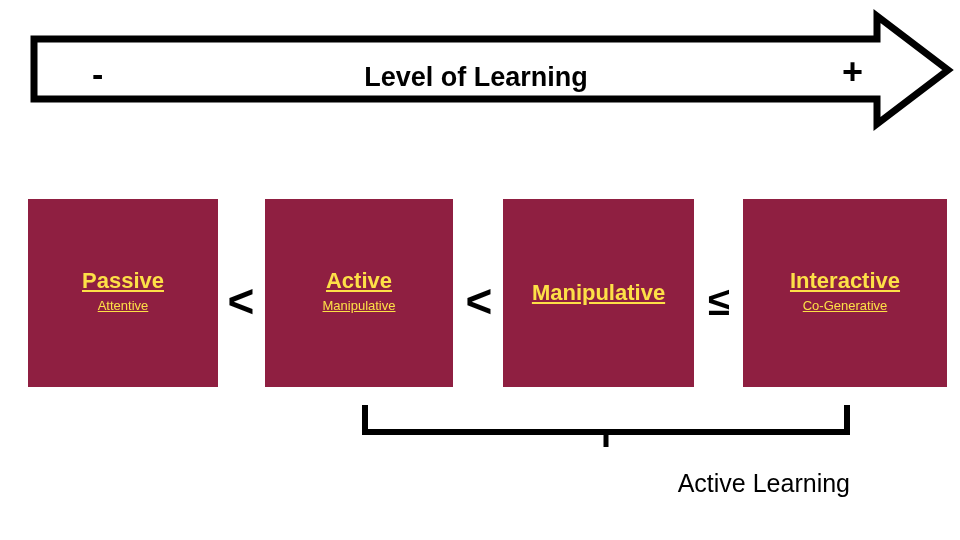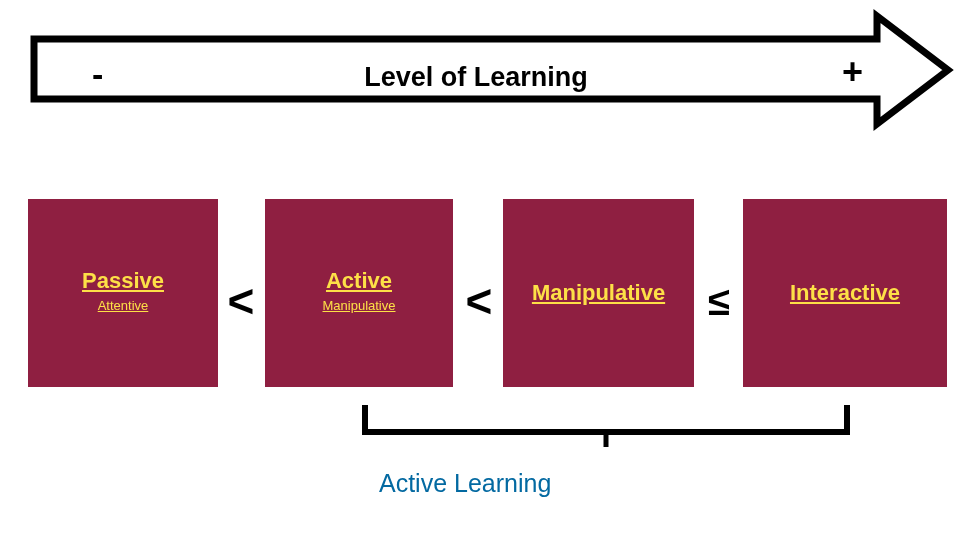--- a/index.html
+++ b/index.html
@@ -117,28 +117,28 @@
     position: absolute;
     left: 356px;
     top: 398px;
     width: 500px;
     height: 56px;
   }
   #group-bracket svg { display: block; }
 
   #group-label {
     position: absolute;
-    left: 379px;
+    left: 363px;
     top: 468px;
     width: 487px;
-    text-align: left;
+    text-align: right;
     font-size: 25px;
     line-height: 30px;
     font-weight: normal;
-    color: #0369a1;
+    color: #000000;
     white-space: nowrap;
   }
 </style>
 </head>
 <body>
 
 <div id="arrow-banner">
   <svg viewBox="0 0 925 124" xmlns="http://www.w3.org/2000/svg">
     <polygon points="4,31 847,31 847,8 918,62 847,116 847,91 4,91" fill="#ffffff" stroke="#000000" stroke-width="7" stroke-linejoin="miter"></polygon>
   </svg>
@@ -162,20 +162,21 @@
 <div class="stage-sep sep-lt" id="stage-sep-1">&lt;</div>
 
 <div class="stage-box" id="stage-box-2">
   <div class="stage-title">Manipulative</div>
 </div>
 
 <div class="stage-sep sep-le" id="stage-sep-2">≤</div>
 
 <div class="stage-box" id="stage-box-3">
   <div class="stage-title">Interactive</div>
+  <div class="stage-sub">Co-Generative</div>
 </div>
 
 <div id="group-bracket">
   <svg width="500" height="56" viewBox="0 0 500 56" xmlns="http://www.w3.org/2000/svg">
     <path d="M9,7 L9,34 L491,34 L491,7" fill="none" stroke="#000000" stroke-width="6"></path>
     <path d="M250,34 L250,49" fill="none" stroke="#000000" stroke-width="5"></path>
   </svg>
 </div>
 
 <div id="group-label">Active Learning</div>

